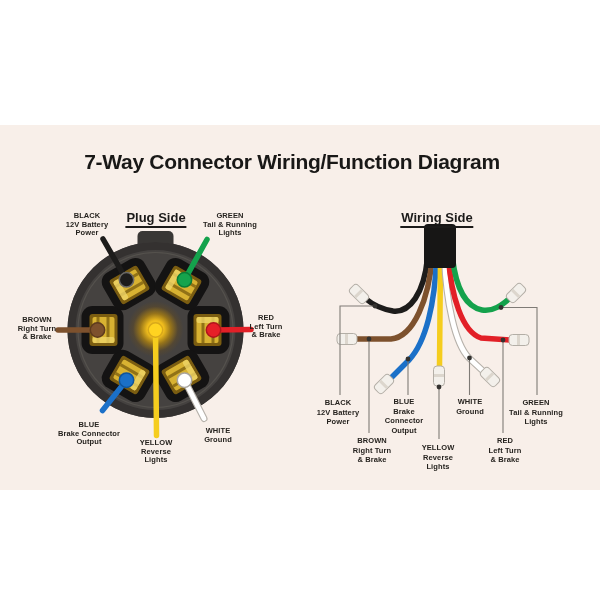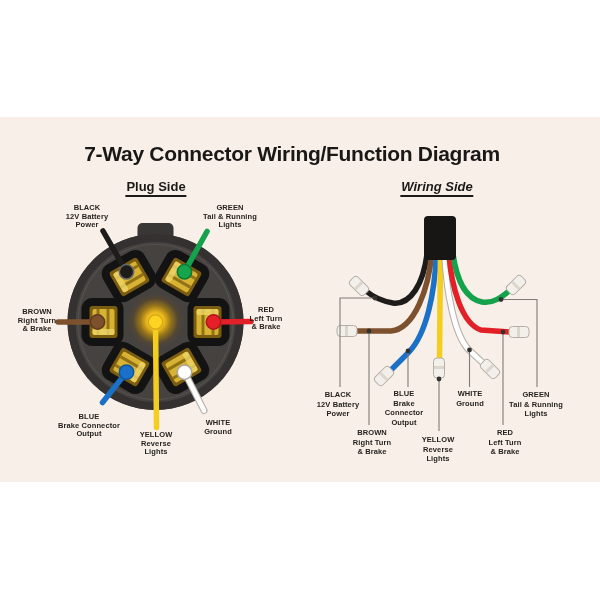--- a/index.html
+++ b/index.html
@@ -1,23 +1,23 @@
 <!DOCTYPE html>
 <html><head>
 <meta charset="utf-8">
 <style>
   html,body{margin:0;padding:0;}
   body{width:600px;height:600px;background:#ffffff;position:relative;
        font-family:"Liberation Sans",sans-serif;overflow:hidden;}
-  .stage{position:absolute;left:0;top:0;width:600px;height:488px;}
+  .stage{position:absolute;left:0;top:8px;width:600px;height:488px;}
   .panel{position:absolute;left:0;top:117px;width:600px;height:365px;background:#f8efe9;}
   .title{position:absolute;left:292px;top:142px;transform:translateX(-50%);
          font-size:21px;font-weight:800;letter-spacing:-0.3px;color:#191817;white-space:nowrap;}
   .side-heading{position:absolute;transform:translateX(-50%);font-size:13px;font-weight:800;
-         color:#1b1a19;border-bottom:2.5px solid #1b1a19;padding:0 1px 1px;white-space:nowrap;}
+         color:#1b1a19;border-bottom:2.5px solid #1b1a19;padding:0 1px 1px;white-space:nowrap;margin-top:23px;}
   .lbl{position:absolute;transform:translateX(-50%);text-align:center;
        font-size:7.5px;font-weight:700;line-height:8.5px;color:#26231f;
        white-space:nowrap;letter-spacing:.1px;}
   .lbl.w{line-height:9.5px;}
   .lbl .ln{display:block;}
   svg{position:absolute;left:0;top:0;}
 </style>
 </head>
 <body>
 
@@ -179,21 +179,21 @@
       <circle cx="408" cy="351" r="2.4"></circle>
       <circle cx="439" cy="379" r="2.4"></circle>
       <circle cx="469.5" cy="350" r="2.4"></circle>
       <circle cx="503" cy="332" r="2.4"></circle>
     </g>
   </svg>
 
   <div class="title">7-Way Connector Wiring/Function Diagram</div>
 
   <div class="side-heading" style="left:156px;top:179px;">Plug Side</div>
-  <div class="side-heading" style="left:437px;top:179px;font-style:italic;">Wiring Side</div>
+  <div class="side-heading" style="left:437px;top:179px;">Wiring Side</div>
 
   <div class="lbl" style="left:87px;top:204px;">
     <span class="ln">BLACK</span>
     <span class="ln">12V Battery</span>
     <span class="ln">Power</span>
   </div>
   <div class="lbl" style="left:230px;top:204px;">
     <span class="ln">GREEN</span>
     <span class="ln">Tail &amp; Running</span>
     <span class="ln">Lights</span>

